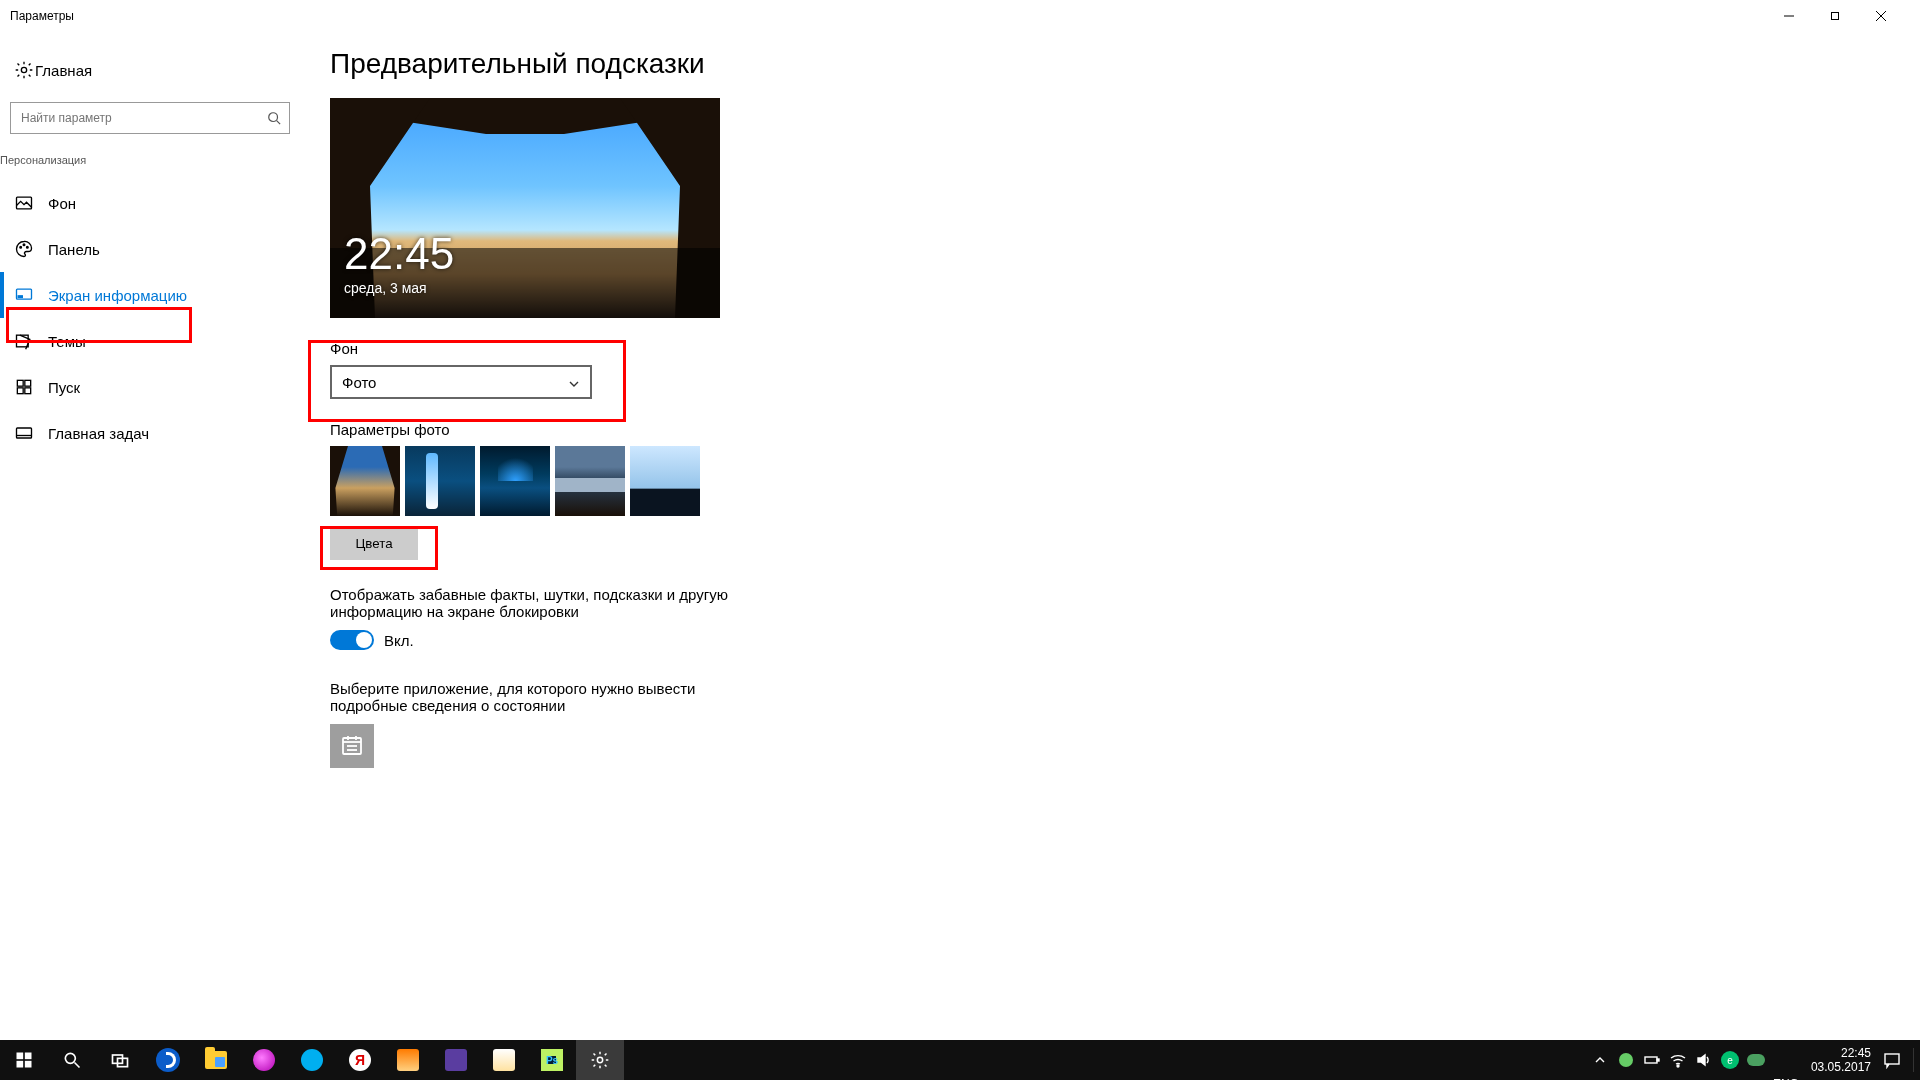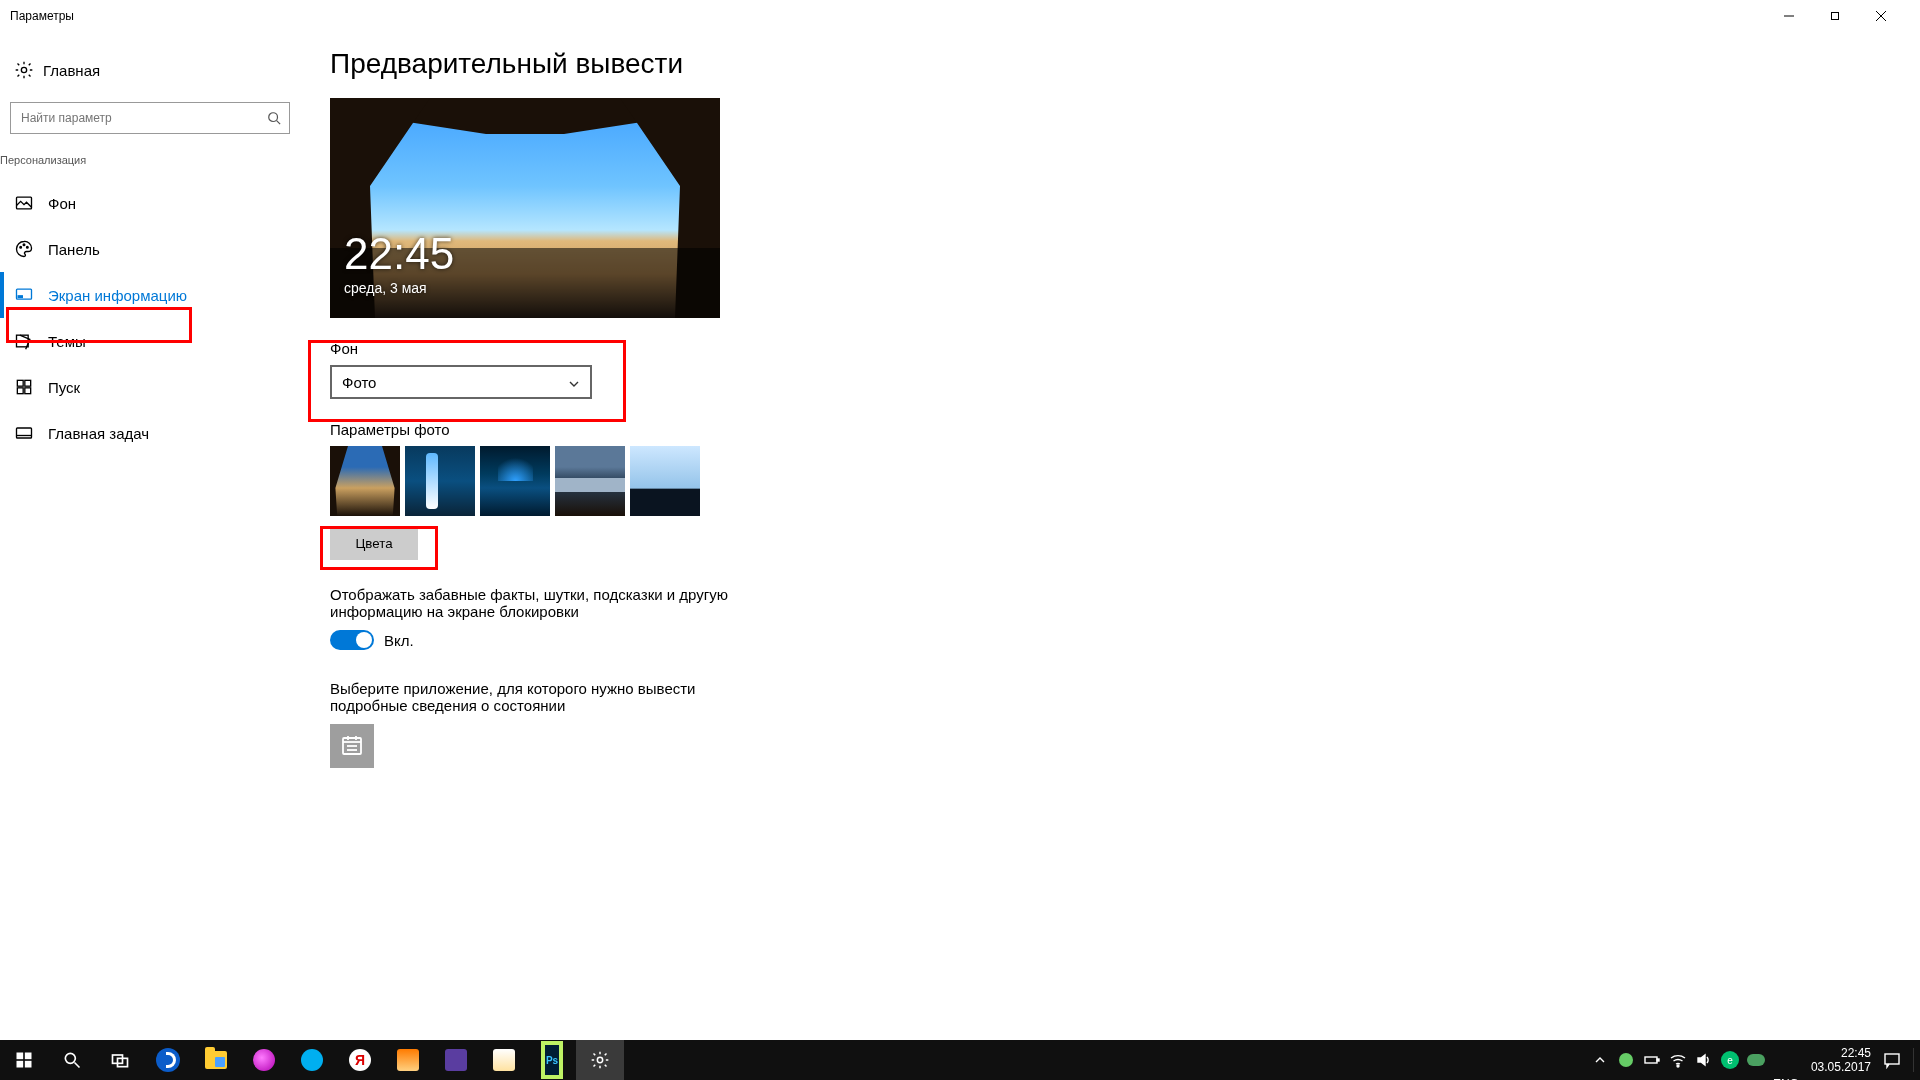--- a/index.html
+++ b/index.html
@@ -14,21 +14,21 @@
   
   .titlebar { height: 32px; display: flex; align-items: center; justify-content: space-between; padding: 0 16px 0 10px; }
   .titlebar-title { font-size: 12px; }
   .titlebar-controls { display: flex; height: 100%; }
   .titlebar-btn { width: 46px; height: 100%; display: flex; align-items: center; justify-content: center; }
   .titlebar-btn svg { width: 10px; height: 10px; }
 
   
   .content { flex: 1; display: flex; overflow: hidden; }
   .sidebar { width: 300px; padding: 20px 0 0 0; }
-  .sidebar-home { display: flex; align-items: center; gap: 9px; padding: 8px 14px; margin-bottom: 14px; }
+  .sidebar-home { display: flex; align-items: center; gap: 1px; padding: 8px 14px; margin-bottom: 14px; }
   .gear-icon { width:20px; height:20px; }
   .search-box { margin: 0 10px 20px 10px; height: 32px; border: 1px solid #999; display: flex; align-items: center; padding: 0 8px; }
   .search-box input { flex: 1; border: none; outline: none; font-size: 12px; background: transparent; }
   .search-box .mag { width: 14px; height: 14px; }
   .side-section-title { font-size: 11px; color: #555; padding: 0 14px 14px 0; }
   .side-item { height: 46px; display: flex; align-items: center; gap: 14px; padding: 0 14px; position: relative; }
   .side-item .ico { width: 20px; height: 20px; display:flex;align-items:center;justify-content:center;}
   .side-item.selected { color: #0078d7; }
   .side-item.selected::before { content:""; position:absolute; left:0; top:0; bottom:0; width:4px; background:#0078d7; }
 
@@ -91,21 +91,21 @@
   .edge { width:24px; height:24px; border-radius:50%; background:#0b5cc9; position:relative; overflow:hidden; }
   .edge::after{content:"";position:absolute;inset:4px 4px 4px 10px;border:3px solid #fff;border-left:none;border-radius:0 14px 14px 0;}
   .folder { width:22px; height:18px; background:#ffcc33; position:relative; border-radius:2px;}
   .folder::before{content:"";position:absolute;left:0;top:-4px;width:10px;height:6px;background:#ffcc33;border-radius:2px 2px 0 0;}
   .folder::after{content:"";position:absolute;right:2px;bottom:2px;width:10px;height:10px;background:#4aa0ff;border-radius:1px;}
   .ybrowser{width:22px;height:22px;border-radius:50%;background:#fff;display:flex;align-items:center;justify-content:center;color:#d00;font-weight:bold;font-size:14px;}
   .paintish{width:22px;height:22px;background:linear-gradient(#ff7b00,#ffd080);border-radius:3px;}
   .purple{width:22px;height:22px;background:#5a3da0;border-radius:3px;}
   .skype{width:22px;height:22px;border-radius:50%;background:#00aff0;}
   .candy{width:22px;height:22px;border-radius:50%;background:radial-gradient(circle at 40% 40%,#ff7bff,#b000b0);}
-  .ps{width:22px;height:38px;background:#001d34;border:4px solid #bef264;color:#39c3ff;font-size:10px;font-weight:bold;display:flex;align-items:center;justify-content:center;}
+  .ps{width:22px;height:22px;background:#001d34;border:7px solid #bef264;color:#39c3ff;font-size:10px;font-weight:bold;display:flex;align-items:center;justify-content:center;}
   .gear-white svg{stroke:#fff;}
   .ecirc{width:18px;height:18px;border-radius:50%;background:#00c070;color:#fff;font-size:10px;display:flex;align-items:center;justify-content:center;}
   .cloud{width:18px;height:12px;border-radius:8px;background:#4aa060;}
   .lang{font-size:12px;margin-top:48px;}
   .chev-up{width:10px;height:10px;}
   .notif{width:18px;height:18px;}
 
 </style>
 </head>
 <body>
@@ -220,21 +220,21 @@
               <line x1="3" y1="15" x2="21" y2="15"></line>
             </svg>
           </span>
         <span>Главная задач</span>
       </div>
 
       <div class="highlight-red" style="left:6px; top:275px; width:186px; height:36px;"></div>
     </div>
 
     <div class="main">
-      <div class="page-title">Предварительный вывести</div>
+      <div class="page-title">Предварительный подсказки</div>
 
       <div class="preview-box">
         <div class="preview-sky"></div>
         <div class="cave-top"></div>
         <div class="cave-left"></div>
         <div class="cave-right"></div>
         <div class="cave-bottom-shade"></div>
         <div class="preview-time">
           <div class="t">22:45</div>
           <div class="d">среда, 3 мая</div>

